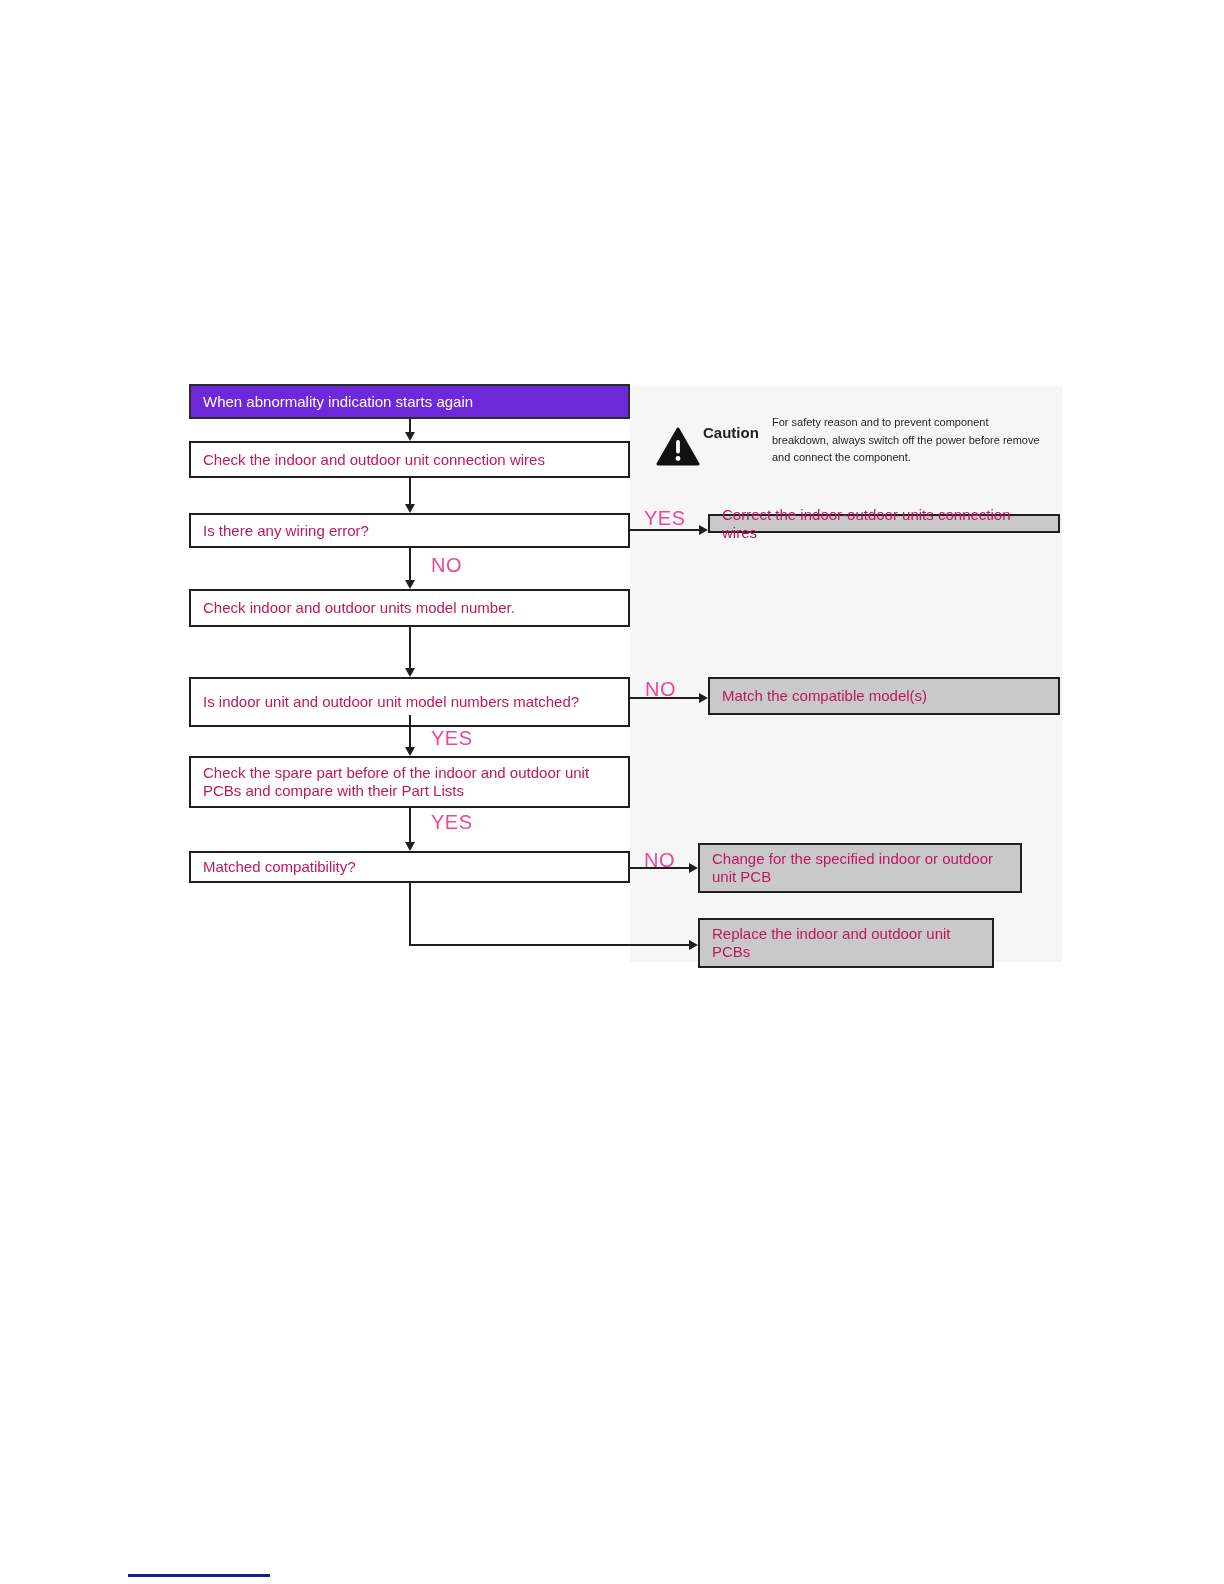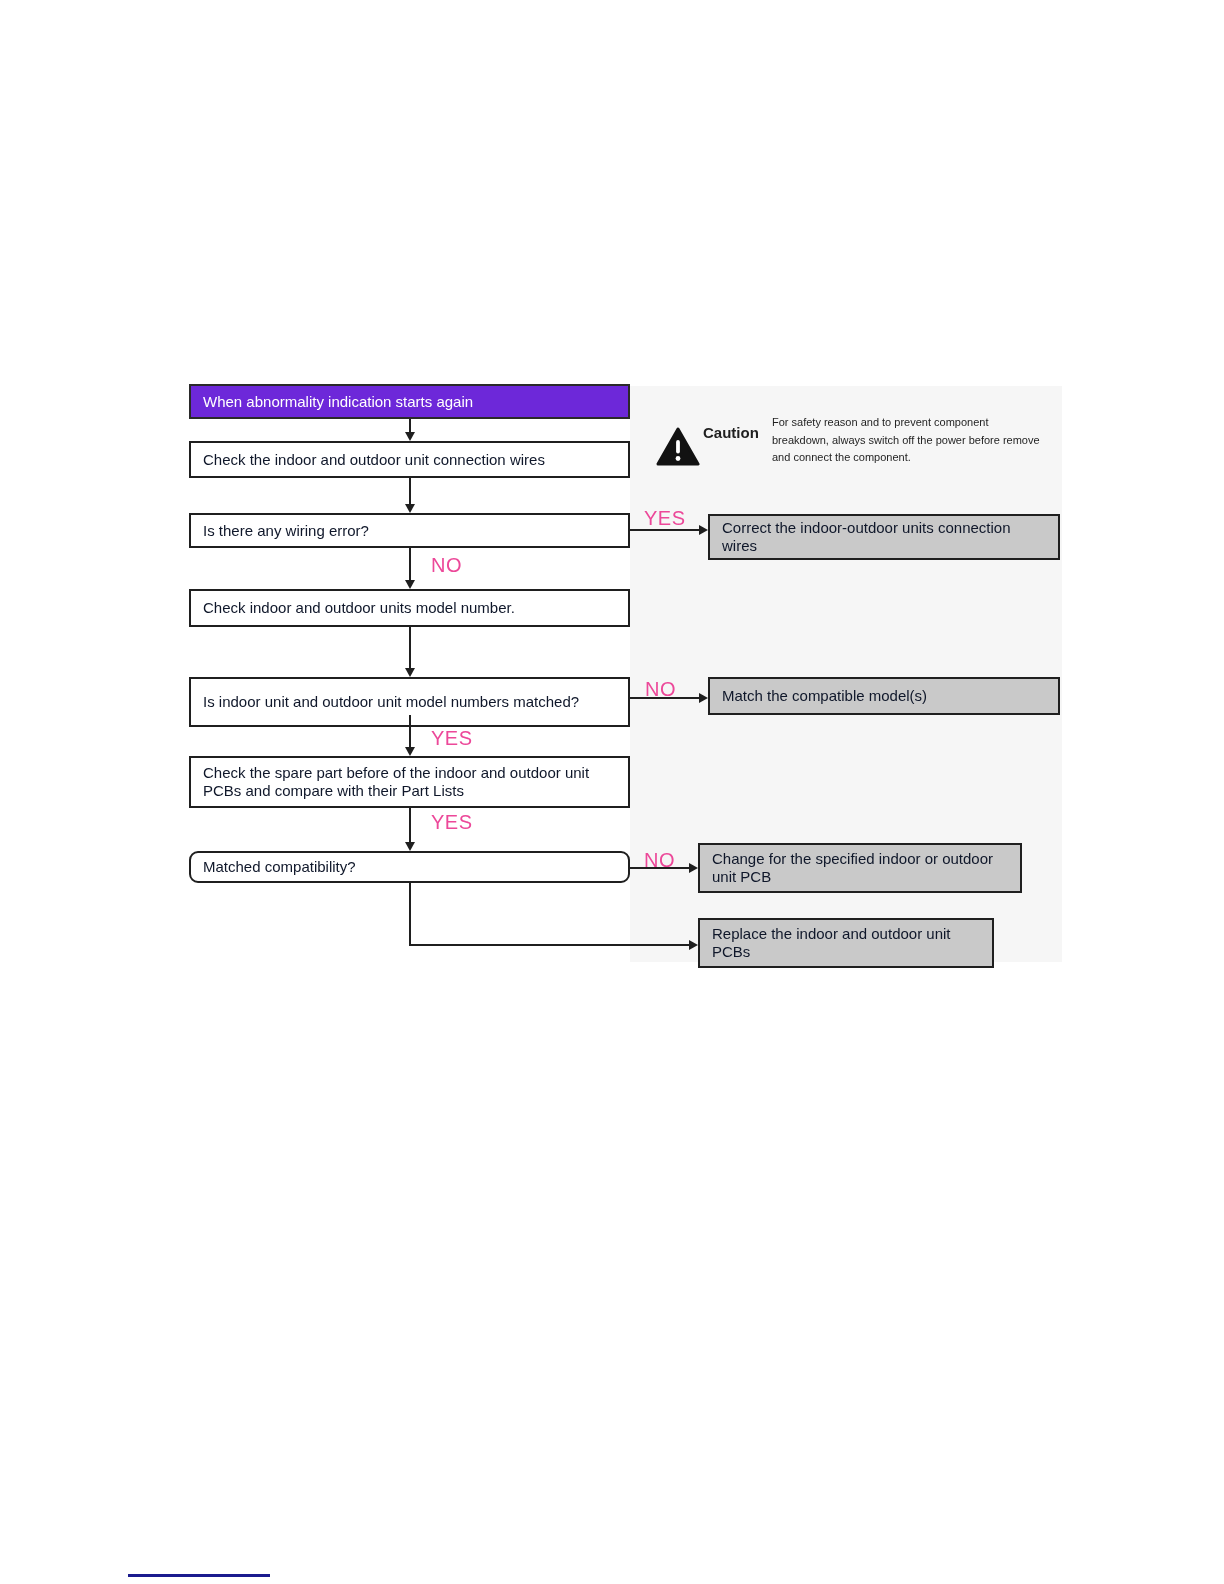--- a/index.html
+++ b/index.html
@@ -15,21 +15,21 @@
   .shade-panel {
     position: absolute;
     left: 630px; top: 386px;
     width: 432px; height: 576px;
     background: #f6f6f6;
   }
   .node {
     position: absolute;
     border: 2px solid #1f1f1f;
     background: #ffffff;
-    color: #0f172a;
+    color: #be185d;
     font-size: 15px;
     line-height: 18px;
     display: flex;
     align-items: center;
     padding: 2px 10px 2px 12px;
   }
   .node.start {
     background: #6d28d9;
     color: #ffffff;
     border-color: #2a2a2a;
@@ -86,22 +86,22 @@
     background: #1b1b8e;
   }
 
   
   .n-start   { left: 189px; top: 384px; width: 441px; height: 35px; }
   .n-wires   { left: 189px; top: 441px; width: 441px; height: 37px; }
   .n-error   { left: 189px; top: 513px; width: 441px; height: 35px; }
   .n-model   { left: 189px; top: 589px; width: 441px; height: 38px; }
   .n-matched { left: 189px; top: 677px; width: 441px; height: 50px; }
   .n-spare   { left: 189px; top: 756px; width: 441px; height: 52px; }
-  .n-compat  { left: 189px; top: 851px; width: 441px; height: 32px; border-radius: 9px; }
-  .n-correct { left: 708px; top: 514px; width: 352px; height: 46px; }
+  .n-compat  { left: 189px; top: 851px; width: 441px; height: 32px; }
+  .n-correct { left: 708px; top: 514px; width: 352px; height: 19px; }
   .n-match   { left: 708px; top: 677px; width: 352px; height: 38px; }
   .n-change  { left: 698px; top: 843px; width: 324px; height: 50px; }
   .n-replace { left: 698px; top: 918px; width: 296px; height: 50px; }
 
   
   .v1 { left: 409px; top: 419px; height: 14px; }  .av1 { left: 405px; top: 432px; }
   .v2 { left: 409px; top: 478px; height: 27px; }  .av2 { left: 405px; top: 504px; }
   .v3 { left: 409px; top: 548px; height: 33px; }  .av3 { left: 405px; top: 580px; }
   .v4 { left: 409px; top: 627px; height: 42px; }  .av4 { left: 405px; top: 668px; }
   .v5 { left: 409px; top: 715px; height: 33px; }  .av5 { left: 405px; top: 747px; }

